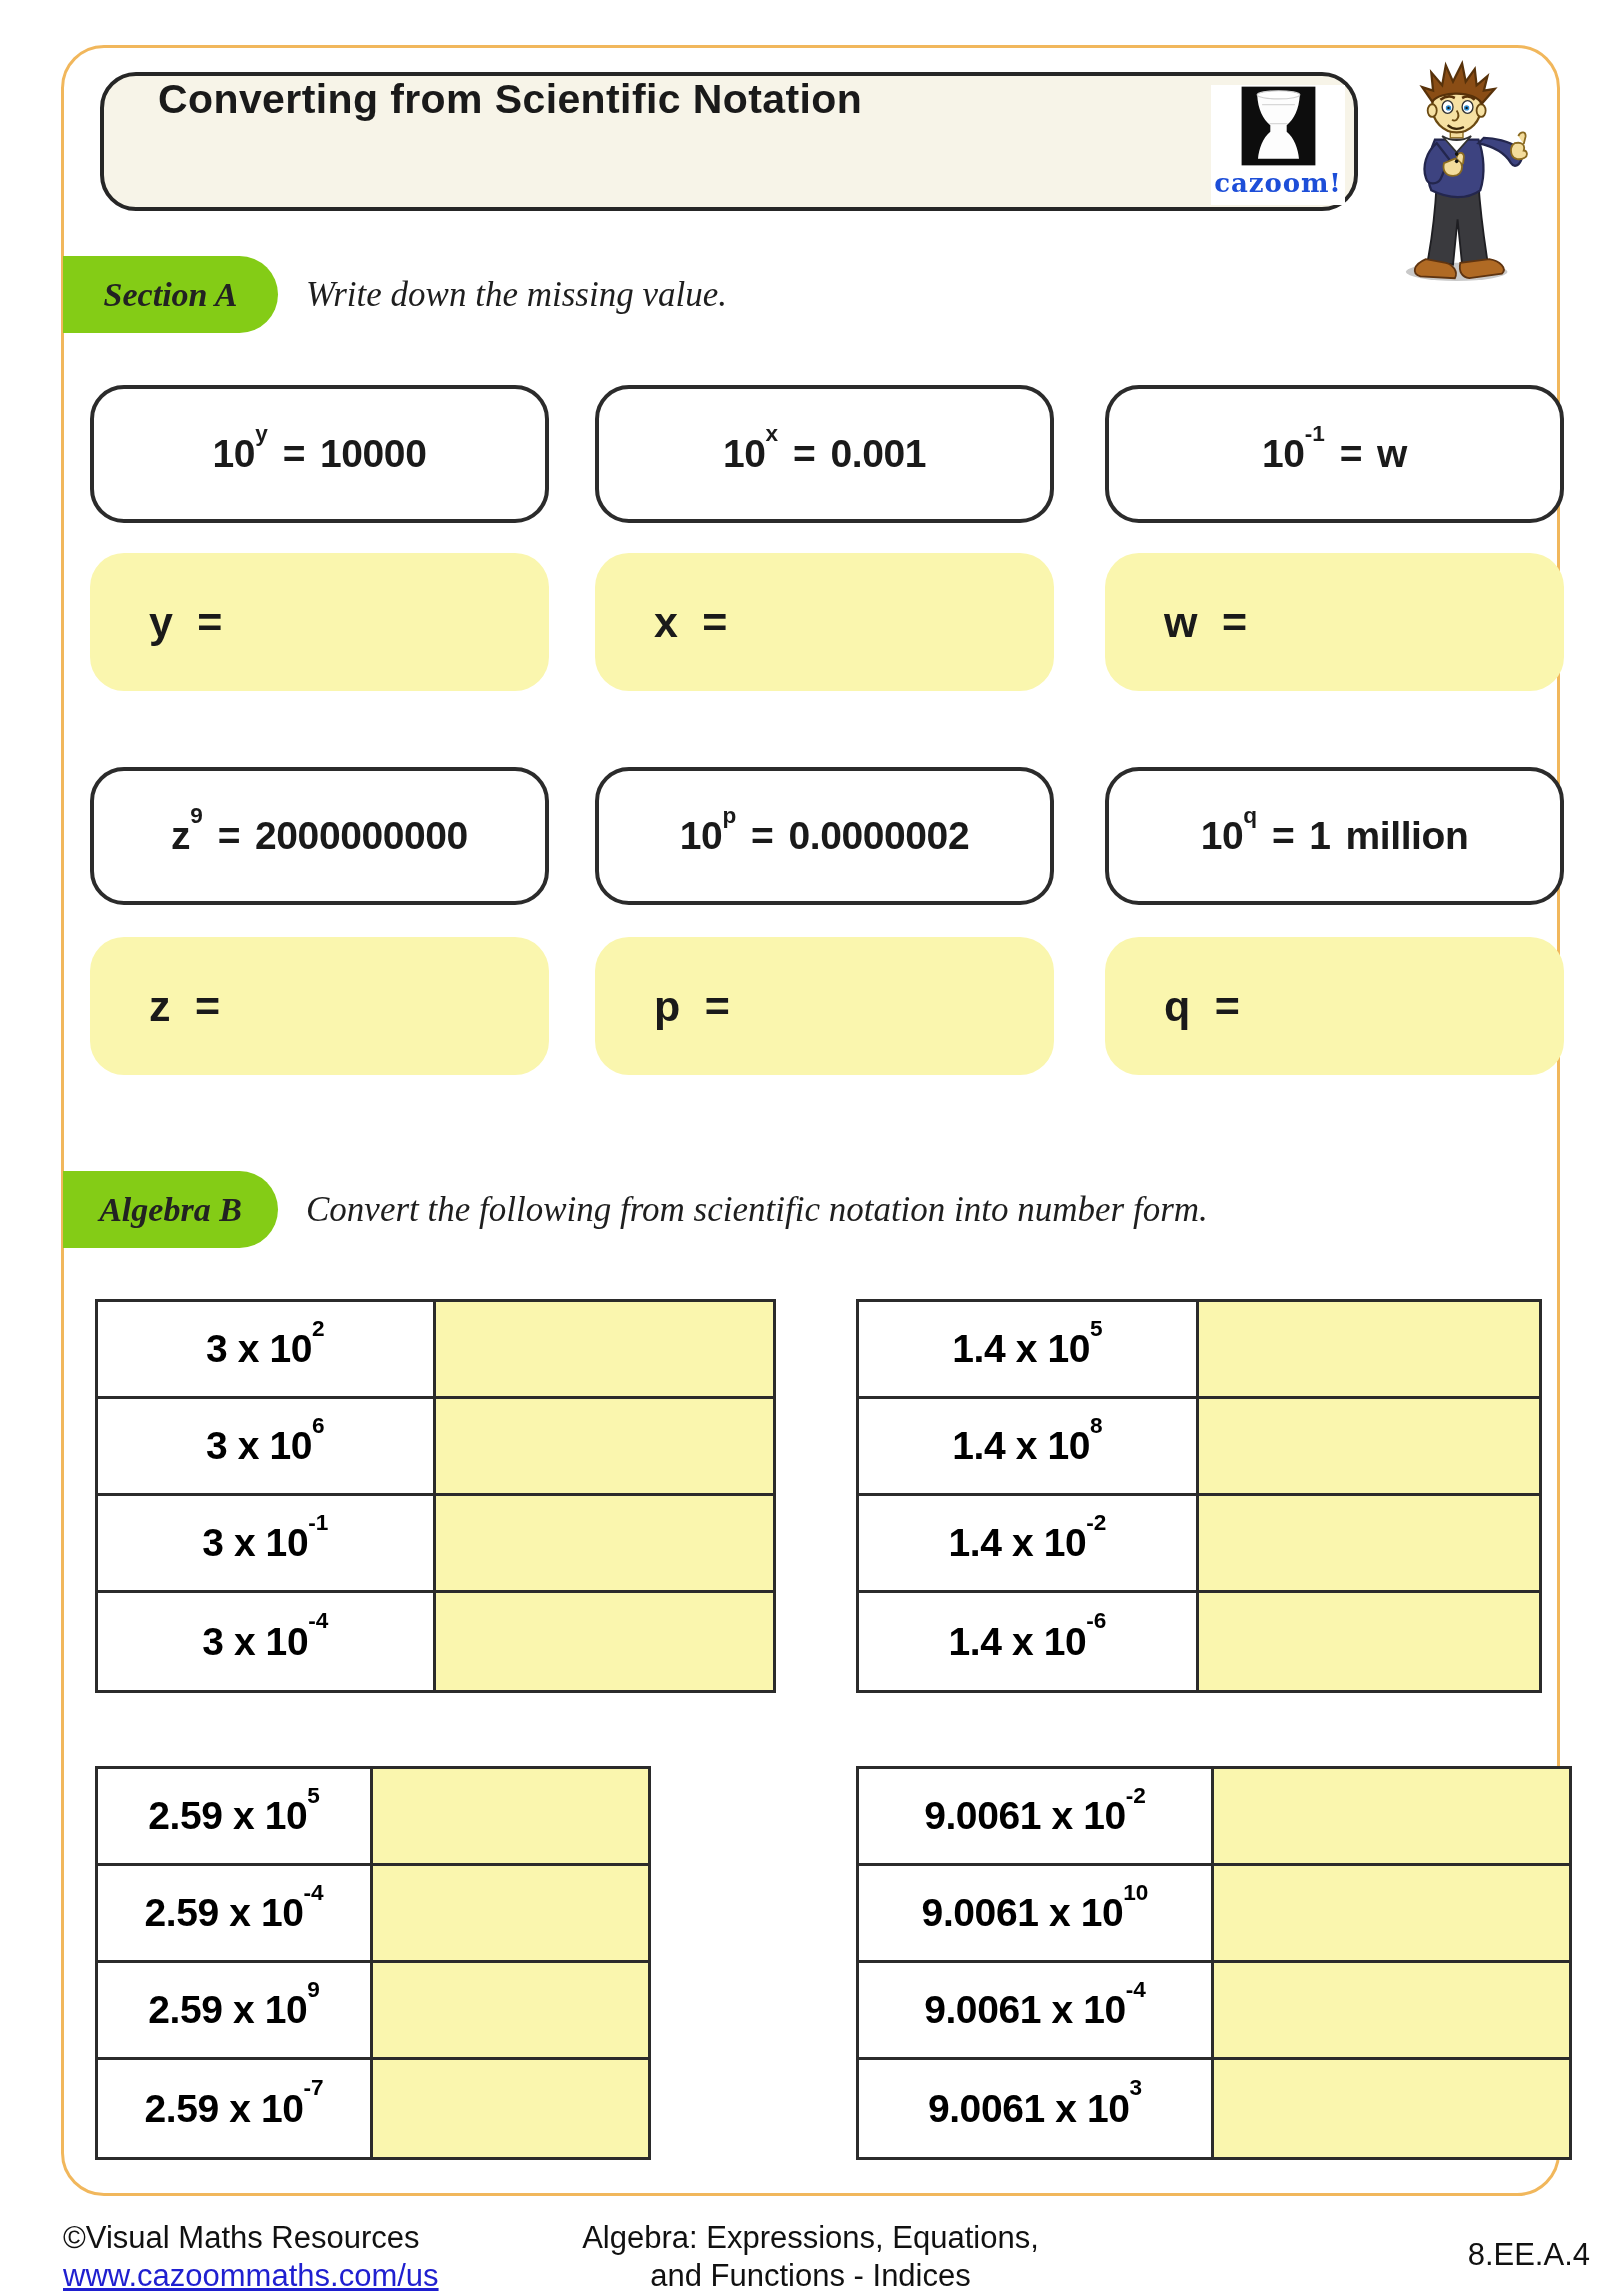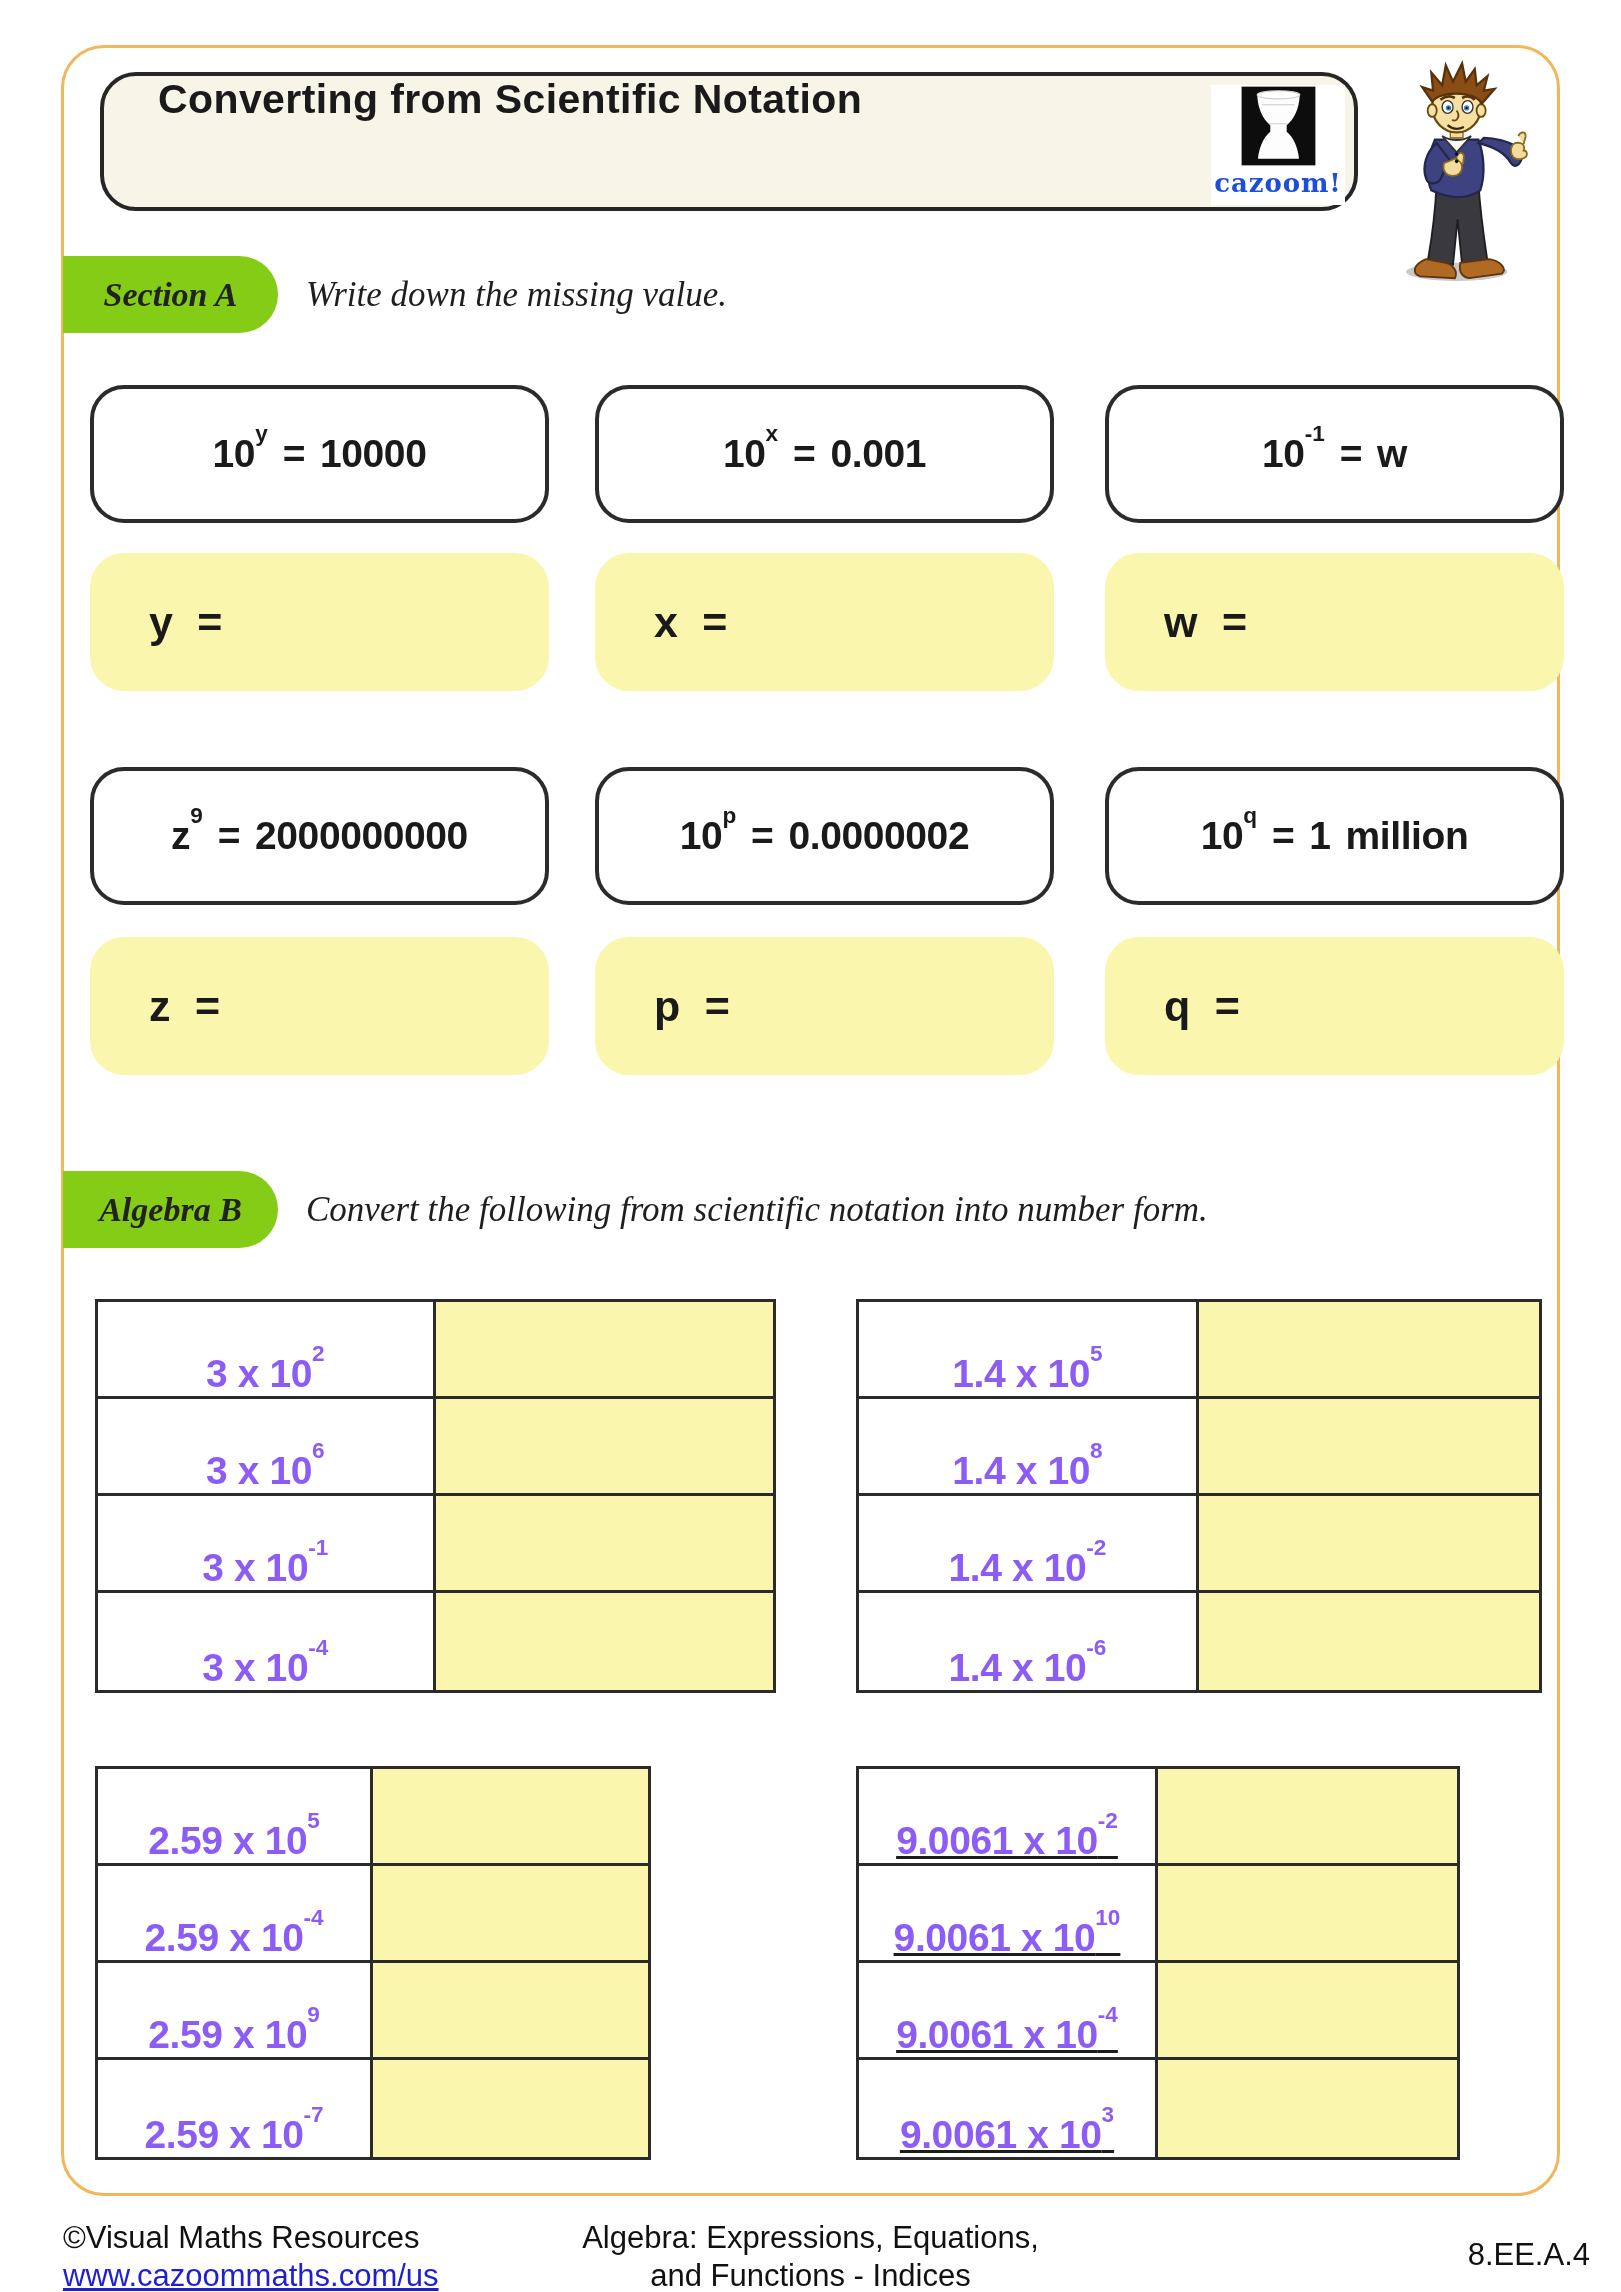--- a/index.html
+++ b/index.html
@@ -72,27 +72,27 @@
   sup.sp {
     font-size: 0.58em; line-height: 0; position: relative; top: -0.55em;
     letter-spacing: 0;
   }
 
   
   .sb-table { border: 3.6px solid #2B2B2B; background:#fff; }
   .t1 { left: 95px; top: 1299px; width: 681px; height: 394px; }
   .t2 { left: 856px; top: 1299px; width: 686px; height: 394px; }
   .t3 { left: 95px; top: 1766px; width: 556px; height: 394px; }
-  .t4 { left: 856px; top: 1766px; width: 604px; height: 394px; text-decoration: underline; }
+  .t4 { left: 856px; top: 1766px; width: 716px; height: 394px; }
   .sb-row { display: flex; height: 25%; border-bottom: 3.6px solid #2B2B2B; }
   .sb-row:last-child { border-bottom: none; }
   .sb-q {
     flex: 0 0 50%; border-right: 3.6px solid #2B2B2B; background: #ffffff;
-    display: flex; align-items: flex-end; justify-content: center;
-    font-size: 39px; font-weight: bold; color: #8b5cf6; letter-spacing: -0.4px;
+    display: flex; align-items: center; justify-content: center;
+    font-size: 39px; font-weight: bold; color: #000000; letter-spacing: -0.4px;
   }
   .sb-a { flex: 1; background: #FAF6AE; }
 
   
   .footer-left { left: 63px; top: 2219px; font-size: 31px; line-height: 38px; color:#111; }
   .footer-link { color: #1F1FD0; text-decoration: underline; }
   .footer-center { left: 497px; top: 2219px; width: 627px; text-align: center; font-size: 31px; line-height: 38px; color:#111; }
   .footer-right { right: 32px; top: 2237px; font-size: 31px; color:#111; }
 </style>
 </head>

